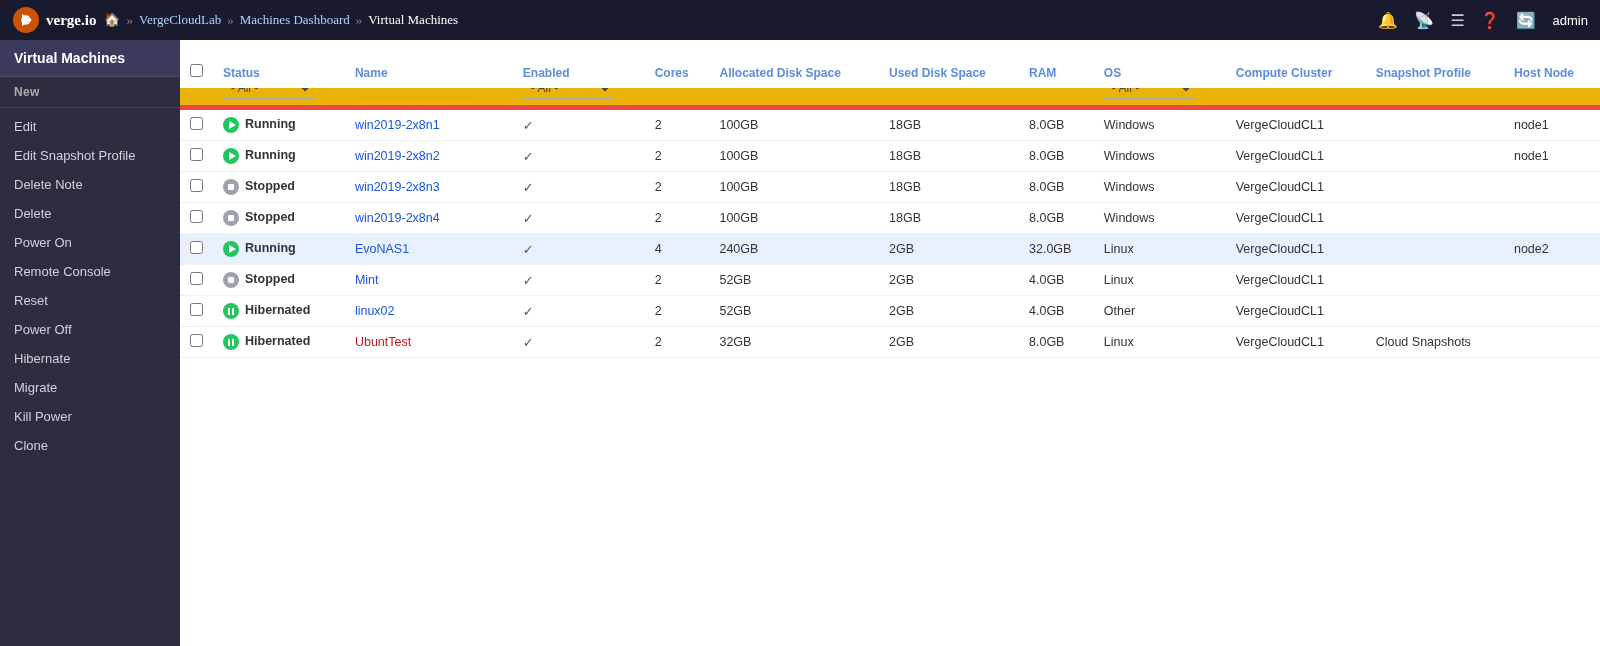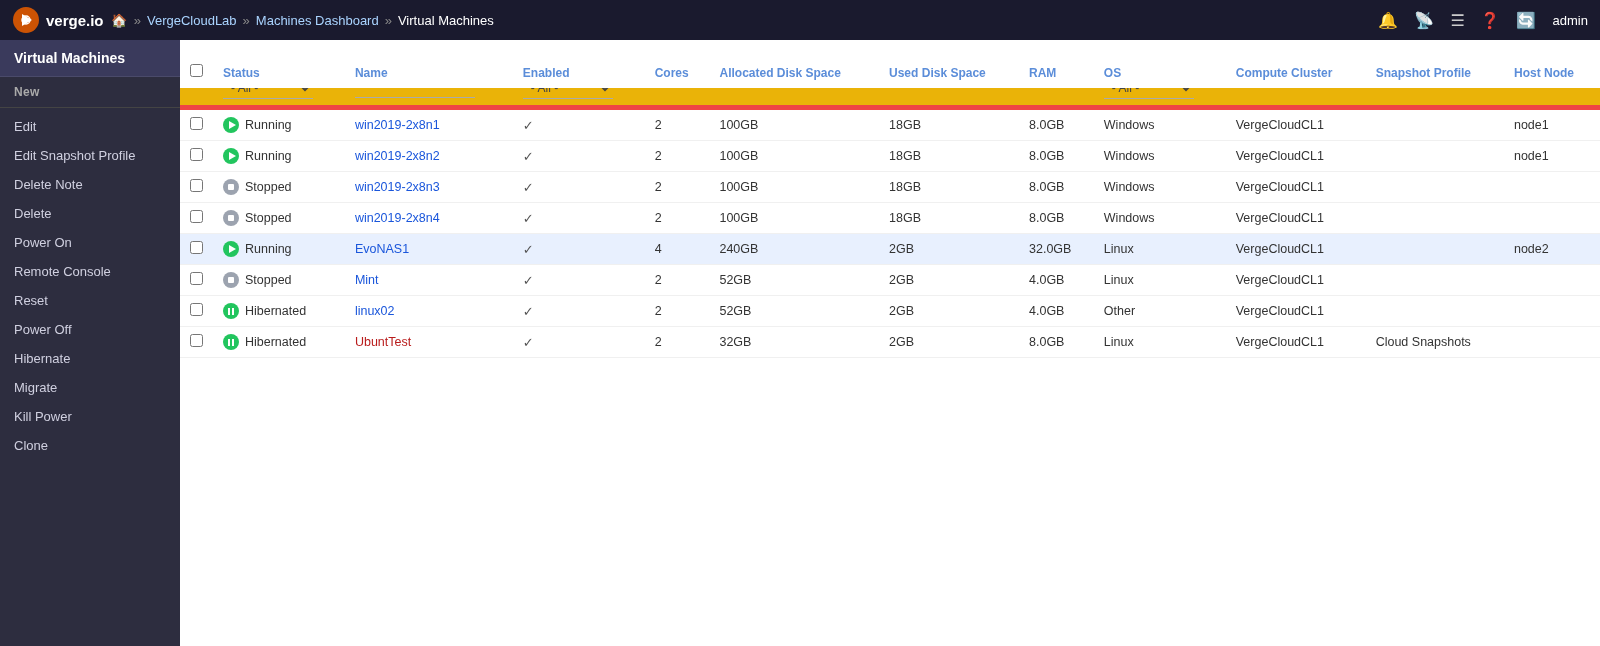--- a/index.html
+++ b/index.html
@@ -8,21 +8,21 @@
     
     .topnav {
       background: #1a1a2e;
       height: 40px;
       display: flex;
       align-items: center;
       padding: 0 12px;
       flex-shrink: 0;
       justify-content: space-between;
     }
-    .topnav-left { display: flex; align-items: center; gap: 8px; }
+    .topnav-left { display: flex; align-items: center; gap: 8px; font-family: Liberation Serif, serif; }
     .logo-wrap { display: flex; align-items: center; gap: 6px; }
     .logo-icon { width: 28px; height: 28px; }
     .logo-text { color: white; font-size: 15px; font-weight: 600; }
     .breadcrumb { display: flex; align-items: center; gap: 6px; color: #ccc; font-size: 13px; }
     .breadcrumb .sep { color: #888; }
     .breadcrumb .current { color: white; font-weight: 500; }
     .topnav-right { display: flex; align-items: center; gap: 16px; color: #ccc; font-size: 16px; }
     .topnav-right span { cursor: pointer; }
     .admin-label { color: white; font-size: 13px; }
 
@@ -99,21 +99,21 @@
       border-bottom: 1px solid #aaa;
       background: transparent;
       font-size: 12px;
       color: #444;
       padding: 2px 4px;
       width: 120px;
     }
     tbody tr { border-bottom: 1px solid #f0f0f0; }
     tbody tr.highlighted { background: #e8f0fe; }
     tbody td { padding: 7px 10px; color: #333; vertical-align: middle; white-space: nowrap; }
-    .status-cell { display: flex; align-items: center; gap: 6px; }
+    .status-cell { display: flex; align-items: flex-start; gap: 6px; font-weight: bold; }
     .checkbox { width: 13px; height: 13px; cursor: pointer; }
     .check-icon { color: #555; font-size: 13px; }
 
     
     .icon-run { background: #22c55e; border-radius: 50%; width: 16px; height: 16px; display: inline-flex; align-items: center; justify-content: center; }
     .icon-stop { background: #9ca3af; border-radius: 50%; width: 16px; height: 16px; display: inline-flex; align-items: center; justify-content: center; }
     .icon-hibernate { background: #22c55e; border-radius: 50%; width: 16px; height: 16px; display: inline-flex; align-items: center; justify-content: center; }
   </style>
 </head>
 <body>

